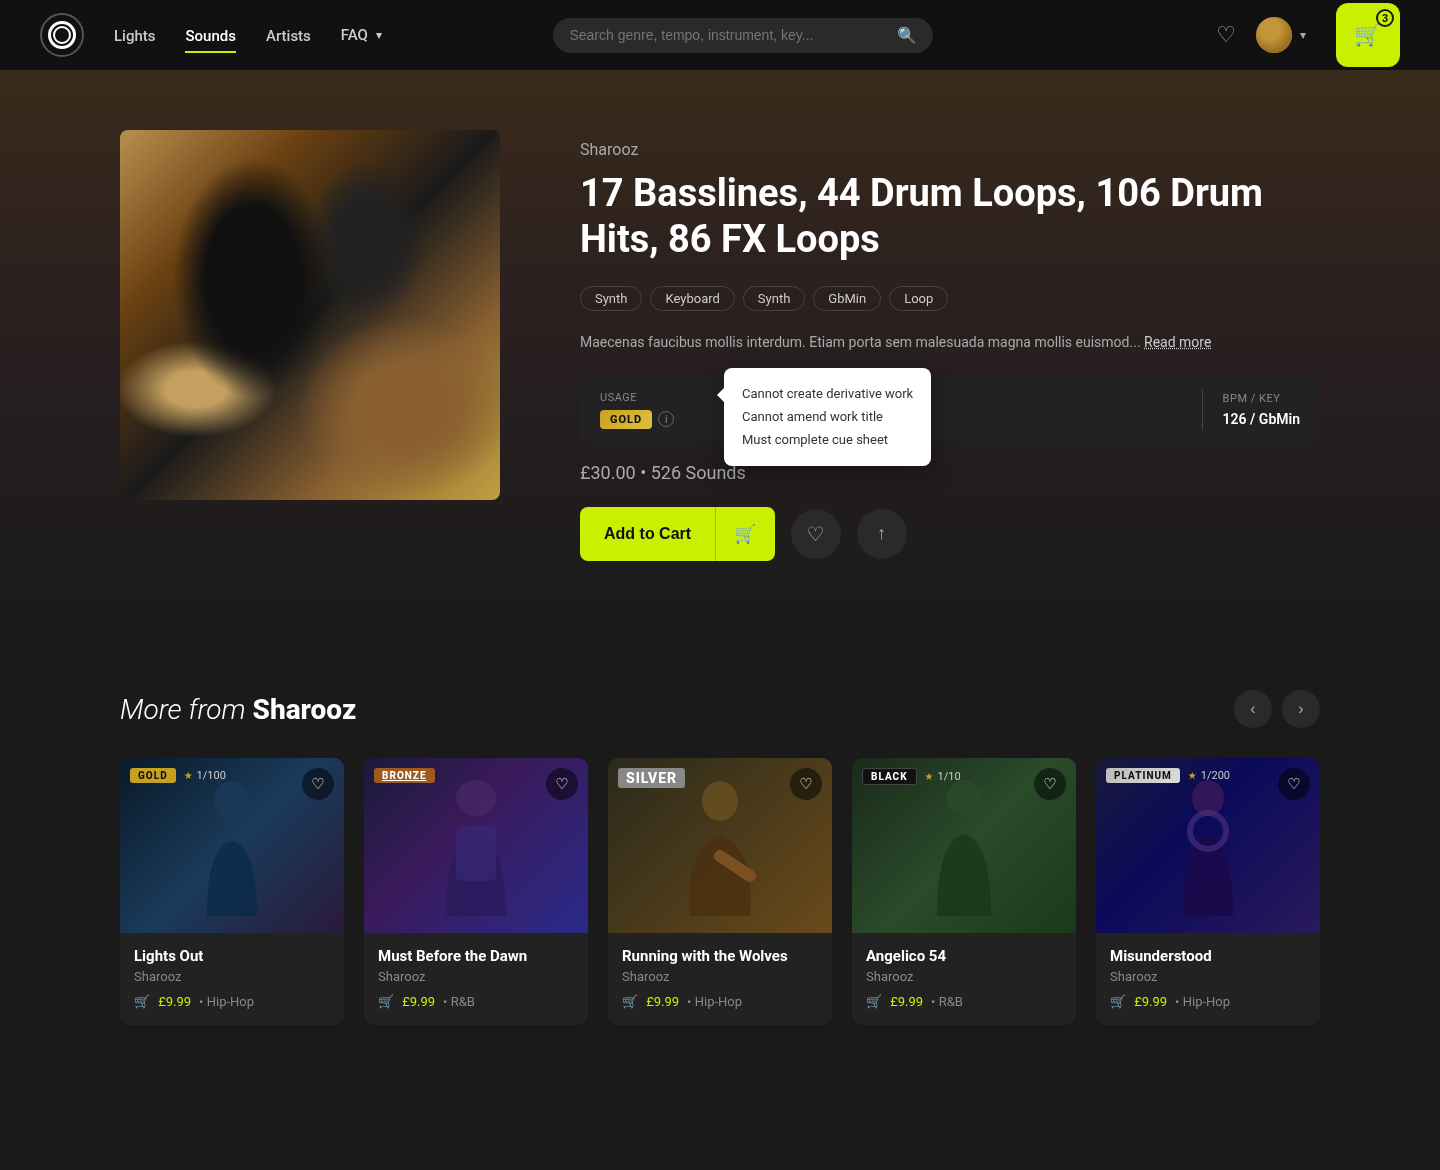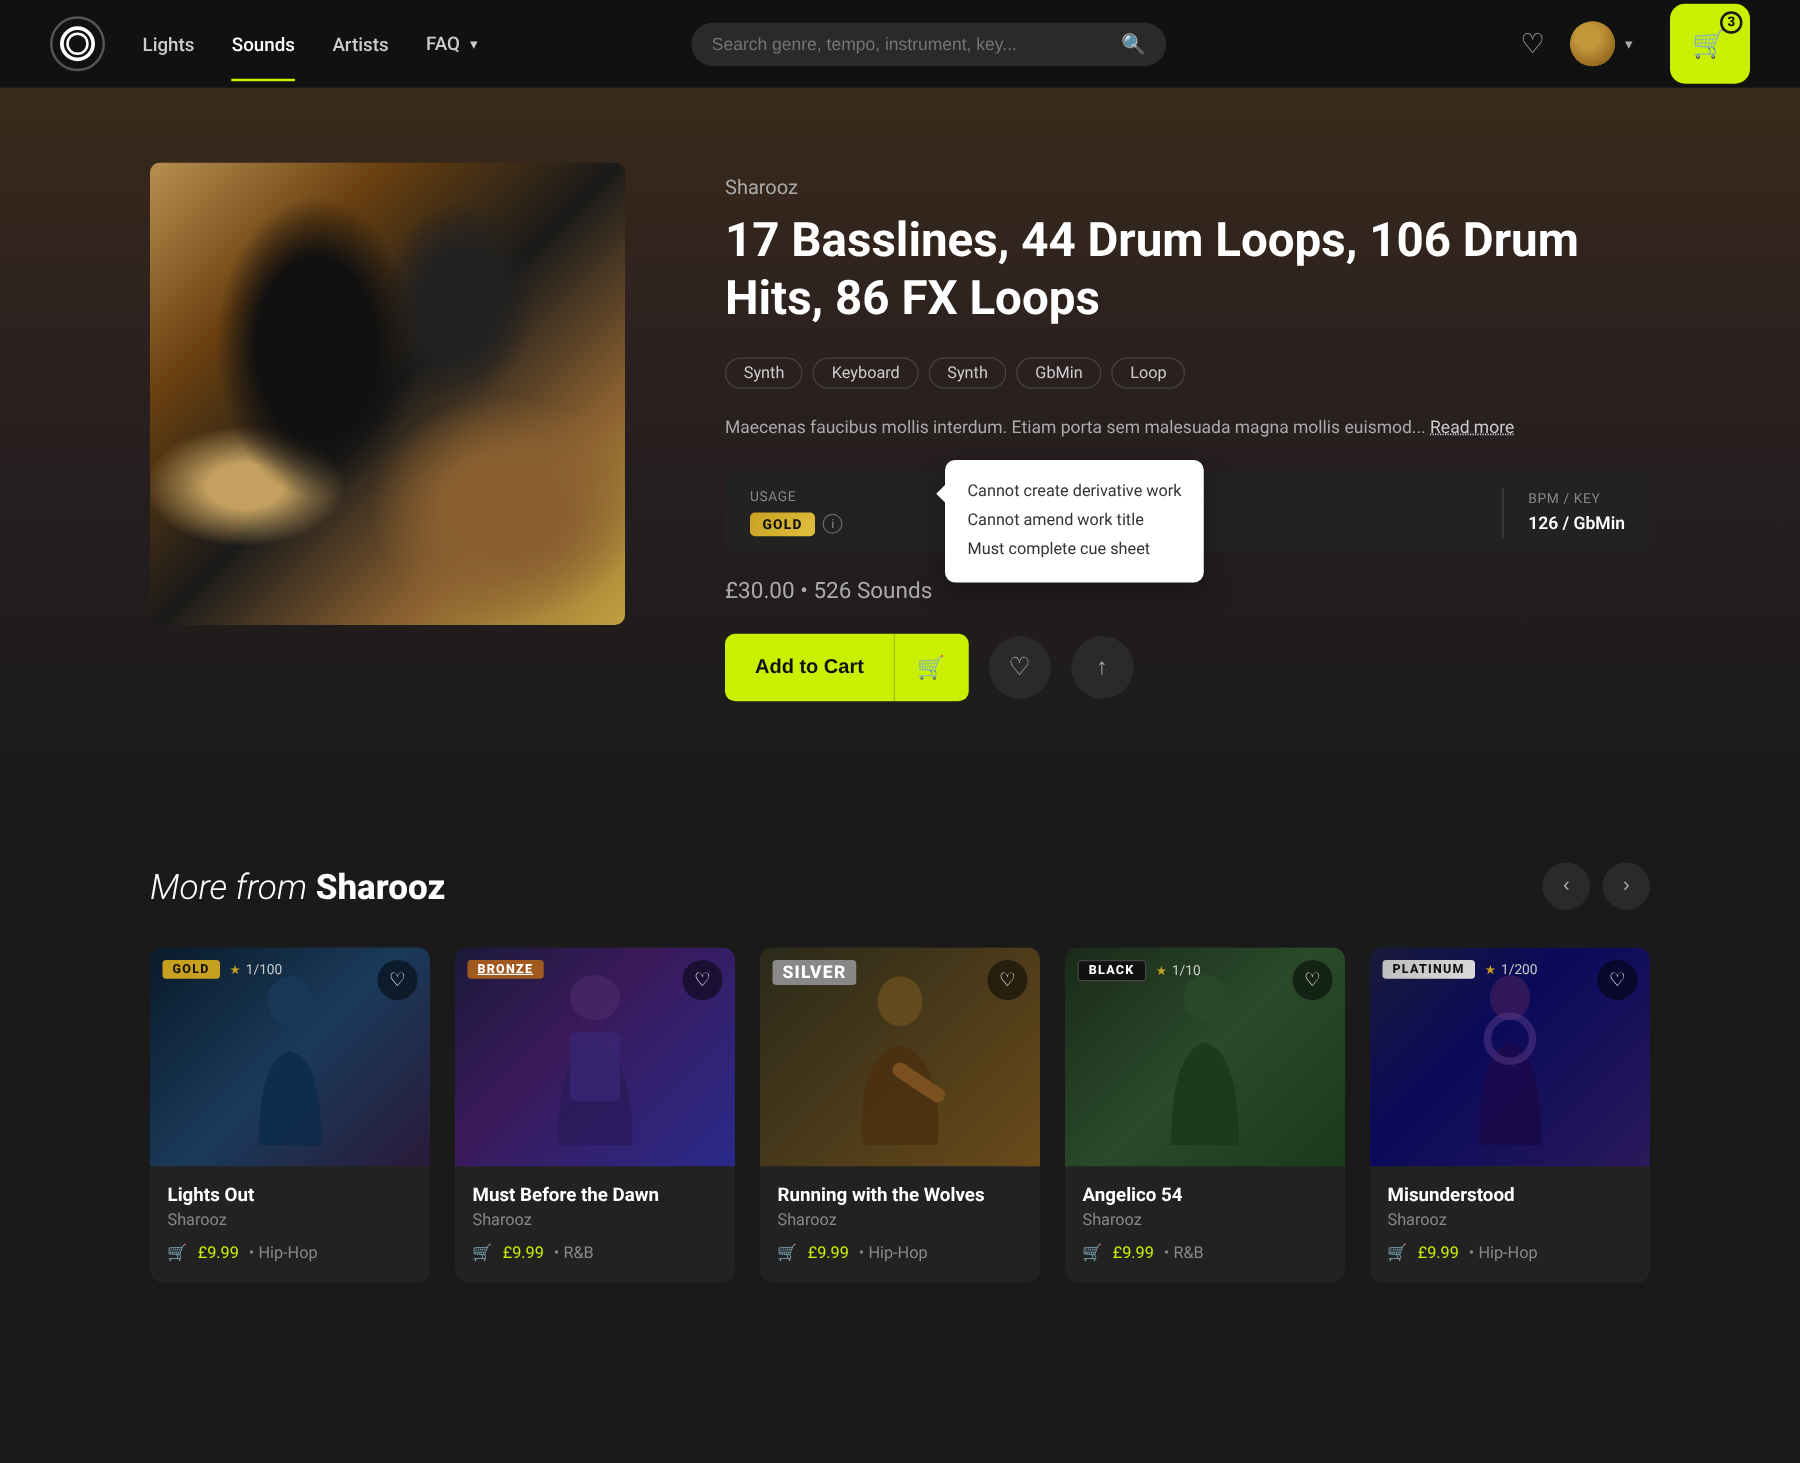--- a/index.html
+++ b/index.html
@@ -54,21 +54,21 @@
     }
     .nav-links a {
       color: #ccc;
       text-decoration: none;
       font-size: 15px;
       font-weight: 500;
     }
     .nav-links a.active {
       color: #fff;
       border-bottom: 2px solid #c8f000;
-      padding-bottom: 18px;
+      padding-bottom: 6px;
     }
     .nav-faq {
       display: flex; align-items: center; gap: 4px;
     }
     .search-bar {
       flex: 1;
       max-width: 380px;
       margin: 0 auto;
       display: flex;
       align-items: center;
@@ -261,21 +261,21 @@
     .bpm-section {}
     .bpm-value {
       font-size: 14px;
       font-weight: 600;
     }
 
     
     .tooltip-popup {
       position: absolute;
       top: -10px;
-      left: 176px;
+      left: 144px;
       background: #fff;
       color: #333;
       border-radius: 8px;
       padding: 14px 18px;
       font-size: 13px;
       line-height: 1.8;
       box-shadow: 0 8px 24px rgba(0,0,0,0.3);
       z-index: 200;
       white-space: nowrap;
     }

